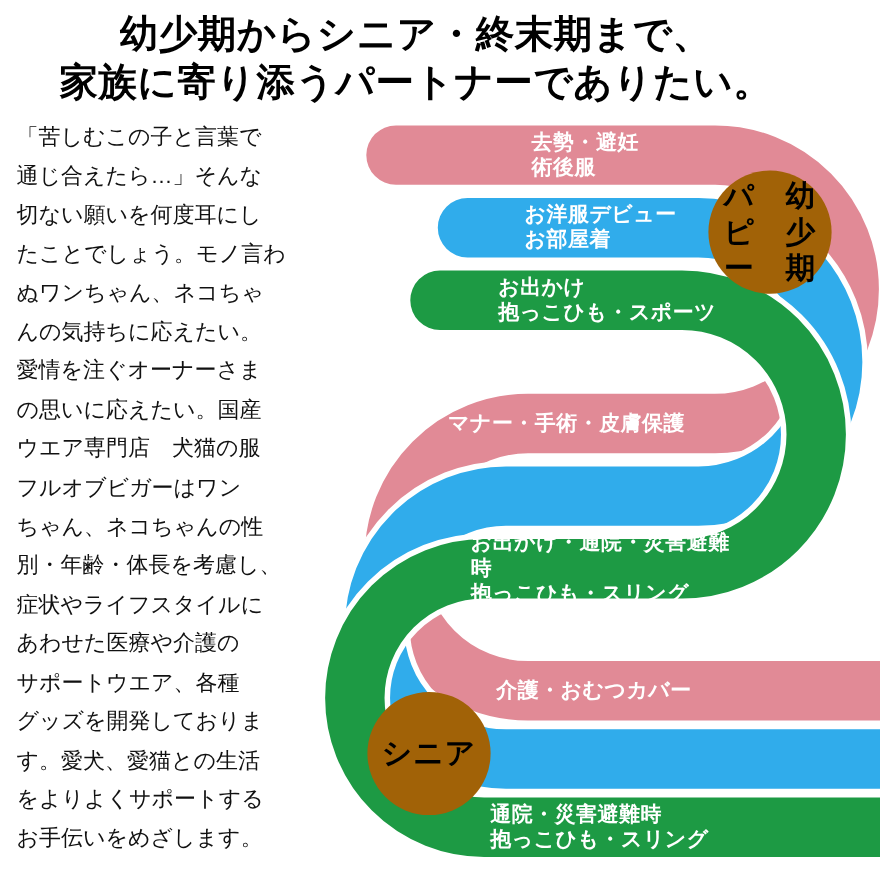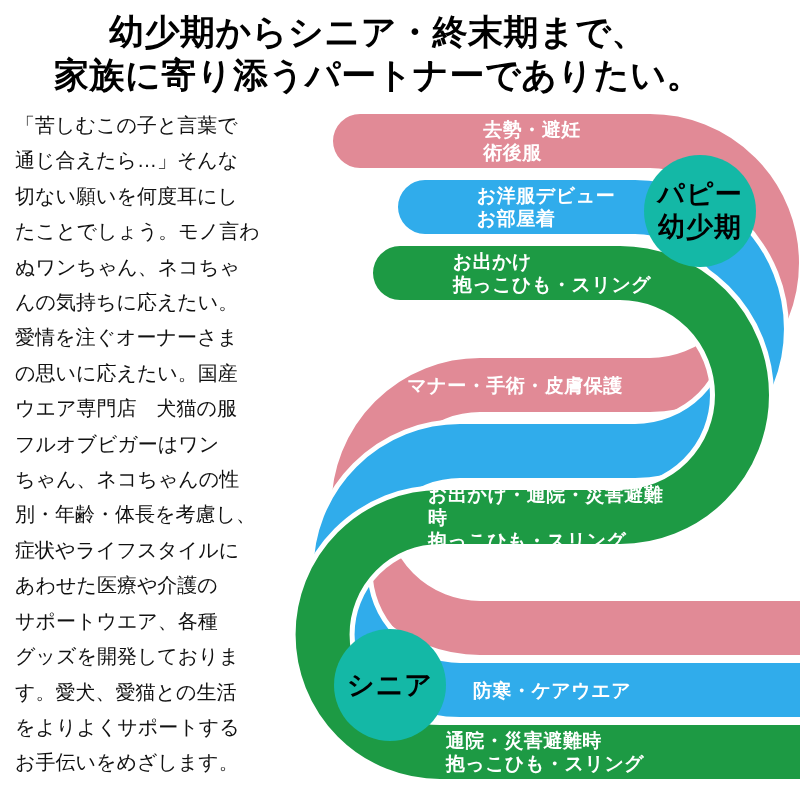--- a/index.html
+++ b/index.html
@@ -19,22 +19,22 @@
   .diagram-svg{position:absolute;top:0;left:0;width:800px;height:800px;}
   .ribbon-halo{fill:none;stroke:#ffffff;stroke-width:64;stroke-linecap:round;}
   .ribbon{fill:none;stroke-width:54;stroke-linecap:round;}
   .band-label{
     position:absolute;transform:translate(-50%,-50%);
     color:#fff;font-weight:bold;font-size:19px;line-height:23px;
     white-space:pre-line;letter-spacing:0.5px;
   }
   .milestone{
     position:absolute;width:112px;height:112px;border-radius:50%;
-    background:#14b8a6;transform:translate(-50%,-50%);
-    display:flex;flex-direction:column;align-items:center;justify-content:center;
+    background:#a16207;transform:translate(-50%,-50%);
+    display:flex;align-items:center;justify-content:center;
     color:#000;font-size:27px;font-weight:900;line-height:33px;text-align:center;
     letter-spacing:1px;
   }
 </style>
 </head>
 <body>
 
 <div class="page">
 
   <div class="title">
@@ -71,25 +71,25 @@
 
     <path class="ribbon-halo" d="M 400 273 L 620 273 A 122 122 0 0 1 620 517 L 440 517 A 117.5 117.5 0 0 0 440 752 L 812 752"></path>
     <path class="ribbon" d="M 400 273 L 620 273 A 122 122 0 0 1 620 517 L 440 517 A 117.5 117.5 0 0 0 440 752 L 812 752" stroke="#1d9a44"></path>
   </svg>
 
   <div class="band-label" style="left:532px;top:141px;">去勢・避妊
 術後服</div>
   <div class="band-label" style="left:546px;top:207px;">お洋服デビュー
 お部屋着</div>
   <div class="band-label" style="left:552px;top:273px;">お出かけ
-抱っこひも・スリング</div>
+抱っこひも・スポーツ</div>
   <div class="band-label" style="left:515px;top:385px;">マナー・手術・皮膚保護</div>
   <div class="band-label" style="left:552px;top:517px;">お出かけ・通院・災害避難時
 抱っこひも・スリング</div>
-  <div class="band-label" style="left:552px;top:690px;">防寒・ケアウエア</div>
+  <div class="band-label" style="left:540px;top:628px;">介護・おむつカバー</div>
   <div class="band-label" style="left:545px;top:752px;">通院・災害避難時
 抱っこひも・スリング</div>
 
   <div class="milestone" style="left:700px;top:211px;">
     <span>パピー</span>
     <span>幼少期</span>
   </div>
   <div class="milestone" style="left:390px;top:685px;">
     <span>シニア</span>
   </div>

